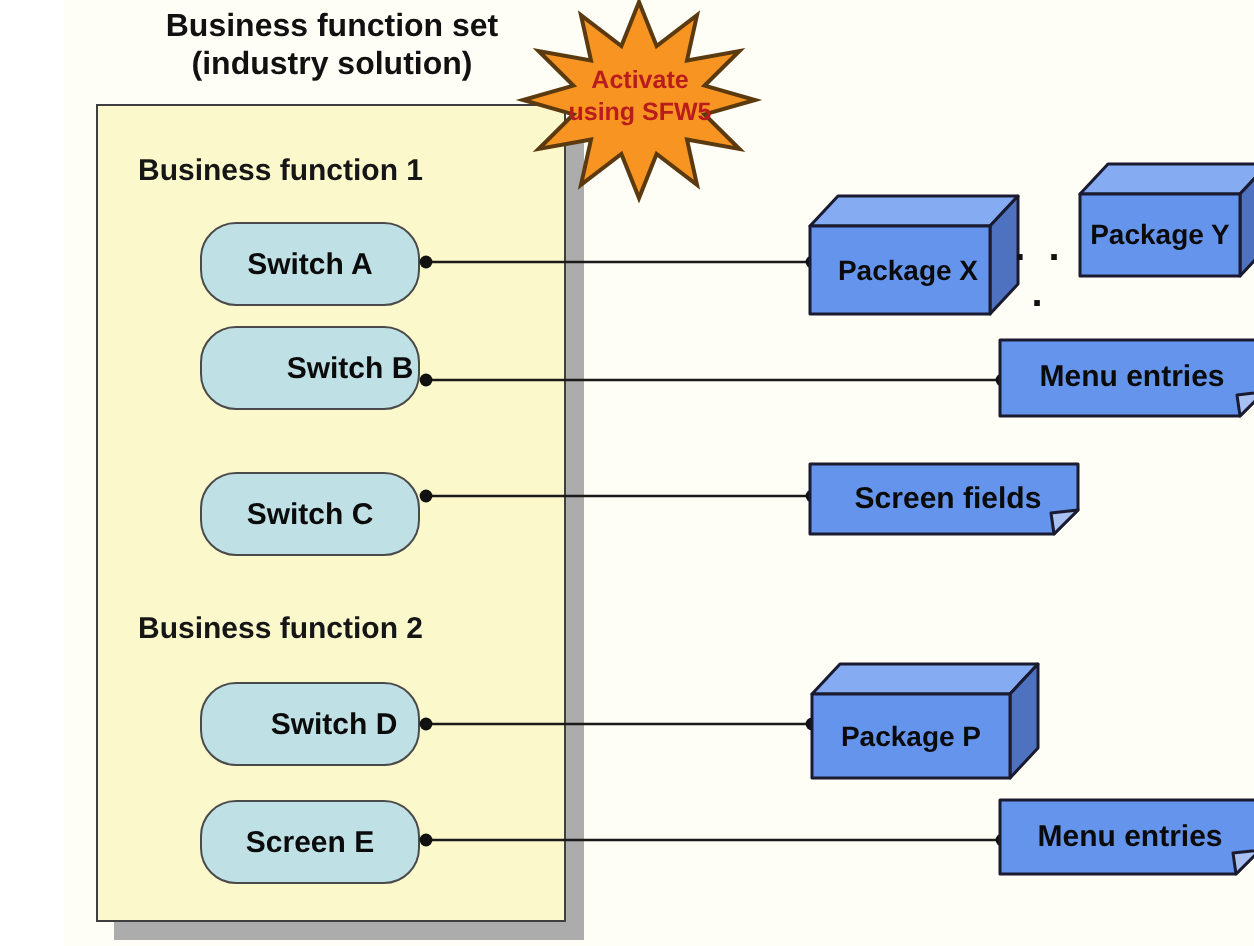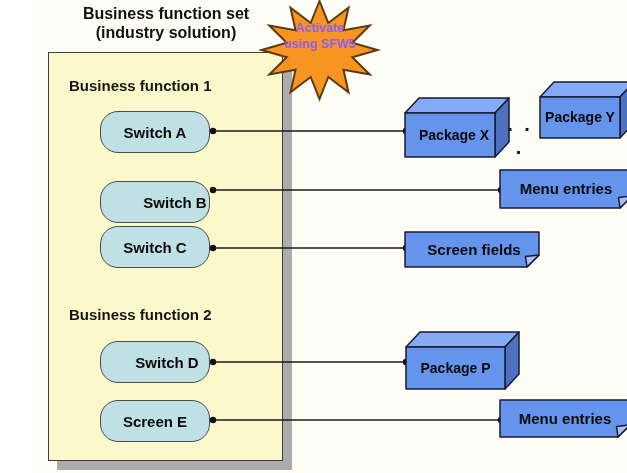--- a/index.html
+++ b/index.html
@@ -37,22 +37,22 @@
   .switch {
     left:68px; width:110px; height:42px;
     background:#BFE0E4;
     border:1.6px solid #4A4A4A;
     border-radius:18px;
     display:flex; align-items:center; justify-content:center;
     font-size:15px; font-weight:bold; color:#0B0B0B;
     box-sizing:border-box;
   }
   #switch-a { top:111px; }
-  #switch-b { top:181px;padding-left:40px; }
-  #switch-c { top:226px;justify-content:center; }
+  #switch-b { top:163px;padding-left:40px; }
+  #switch-c { top:236px;justify-content:center; }
   #switch-d { top:341px;padding-left:24px; }
   #switch-e { top:400px; }
   #overlay { left:0; top:0; }
   .shape-label {
     text-align:center;
     font-weight:bold; color:#0B0B0B;
     white-space:nowrap;
   }
   .pkg-label  { font-size:14px; }
   .note-label { font-size:15px; }
@@ -62,23 +62,23 @@
   #note-1-label { left:468px; top:180px; width:132px; }
   #note-2-label { left:373px; top:241px; width:138px; }
   #note-3-label { left:468px; top:410px; width:130px; }
   #ellipsis {
     left:468px; top:113px; width:40px;
     text-align:center;
     font-size:20px; font-weight:bold; color:#111;
     letter-spacing:3px;
   }
   #star-text {
-    left:237px; top:20px; width:102px;
+    left:237px; top:32px; width:102px;
     text-align:center;
-    font-size:12.5px; font-weight:bold; color:#8b5cf6;
+    font-size:12.5px; font-weight:bold; color:#b91c1c;
     line-height:16px;
   }
 </style>
 </head>
 <body>
 
 <div id="canvas">
 
   <div id="title" class="abs">
     <div>Business function set</div>

